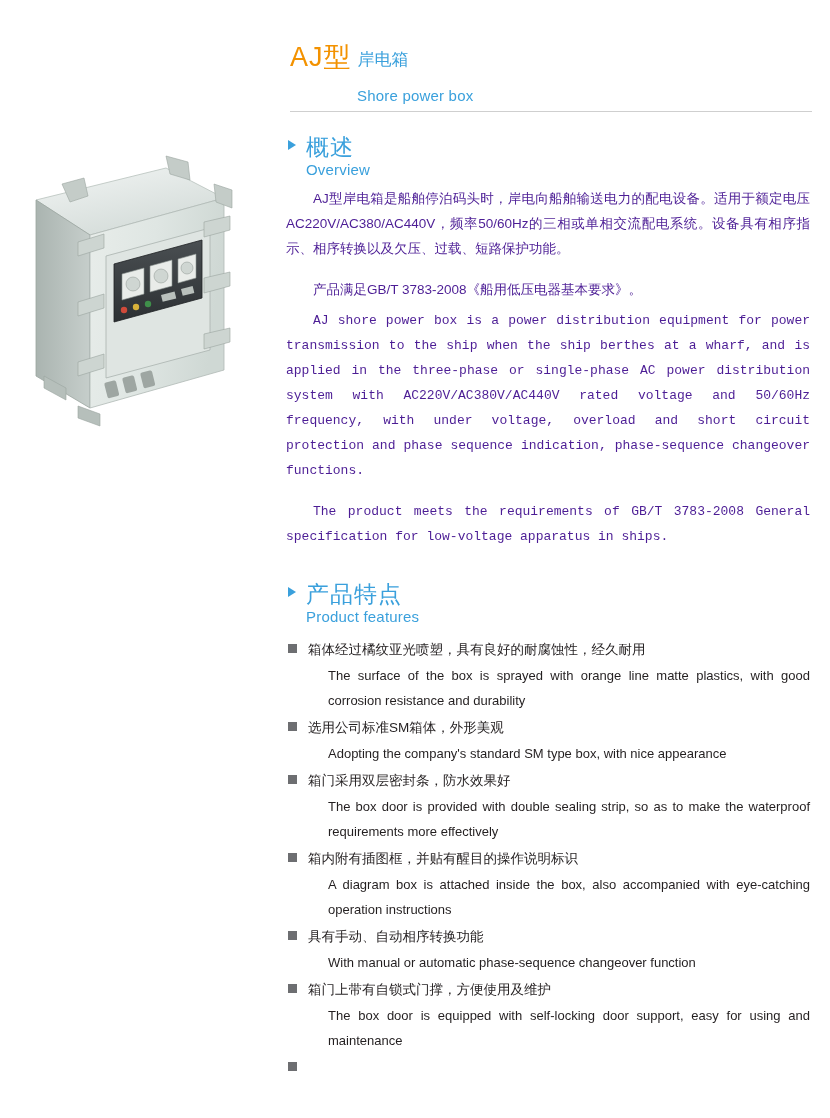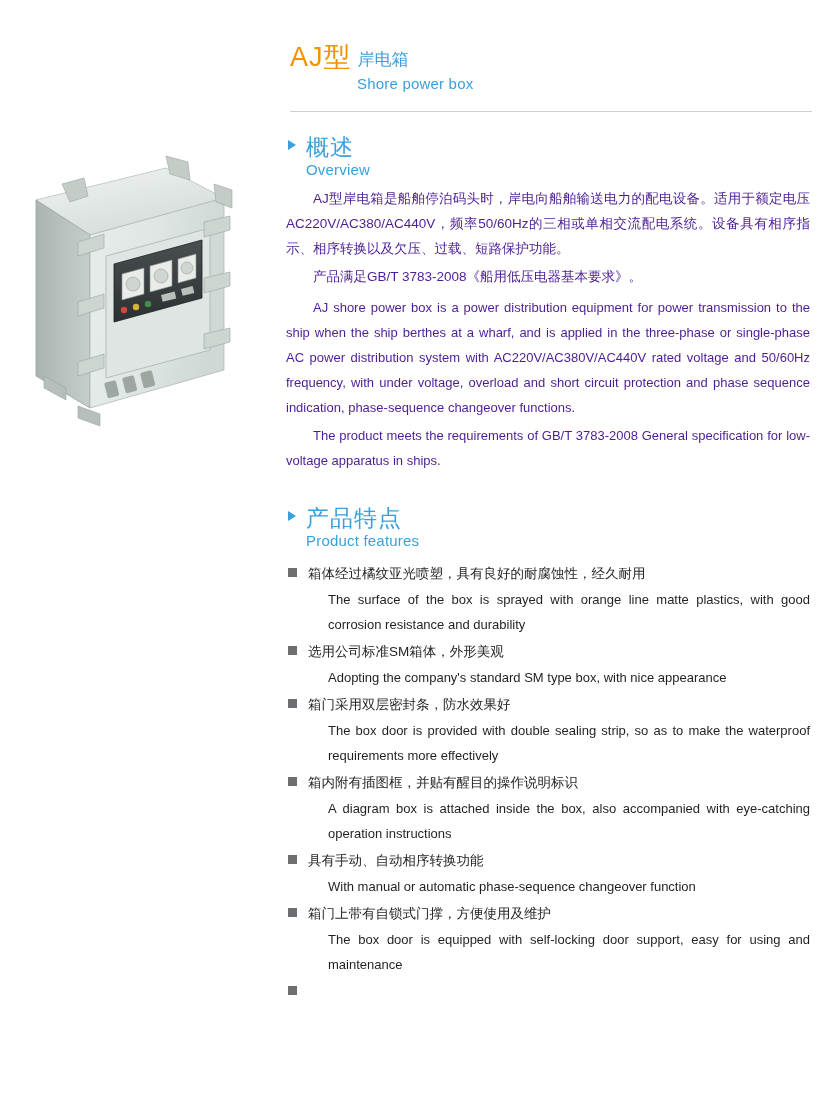--- a/index.html
+++ b/index.html
@@ -64,21 +64,21 @@
     font-size: 17px;
     color: #3aa0dc;
     display: inline-block;
     vertical-align: bottom;
     padding-left: 6px;
     padding-bottom: 1px;
   }
   .title-en {
     font-size: 15px;
     color: #3aa0dc;
-    margin-top: 3px;
+    margin-top: 15px;
     padding-left: 67px;
     letter-spacing: 0.2px;
   }
   .title-rule {
     position: absolute;
     left: 14px;
     right: 0;
     bottom: -10px;
     height: 1px;
     background: #cfcfcf;
@@ -121,22 +121,23 @@
     margin-top: 6px;
     padding-left: 10px;
     padding-right: 2px;
   }
   .para.indent {
     text-indent: 27px;
   }
   .para.en {
     font-size: 13px;
     line-height: 25px;
-  }
-  .para.tight { margin-top: 3px; }
+    font-family: Liberation Mono, monospace;
+  }
+  .para.tight { margin-top: 16px; }
   
   .features {
     margin-top: 10px;
     padding-left: 10px;
   }
   .feature {
     position: relative;
     padding-left: 22px;
     margin-bottom: 2px;
   }

